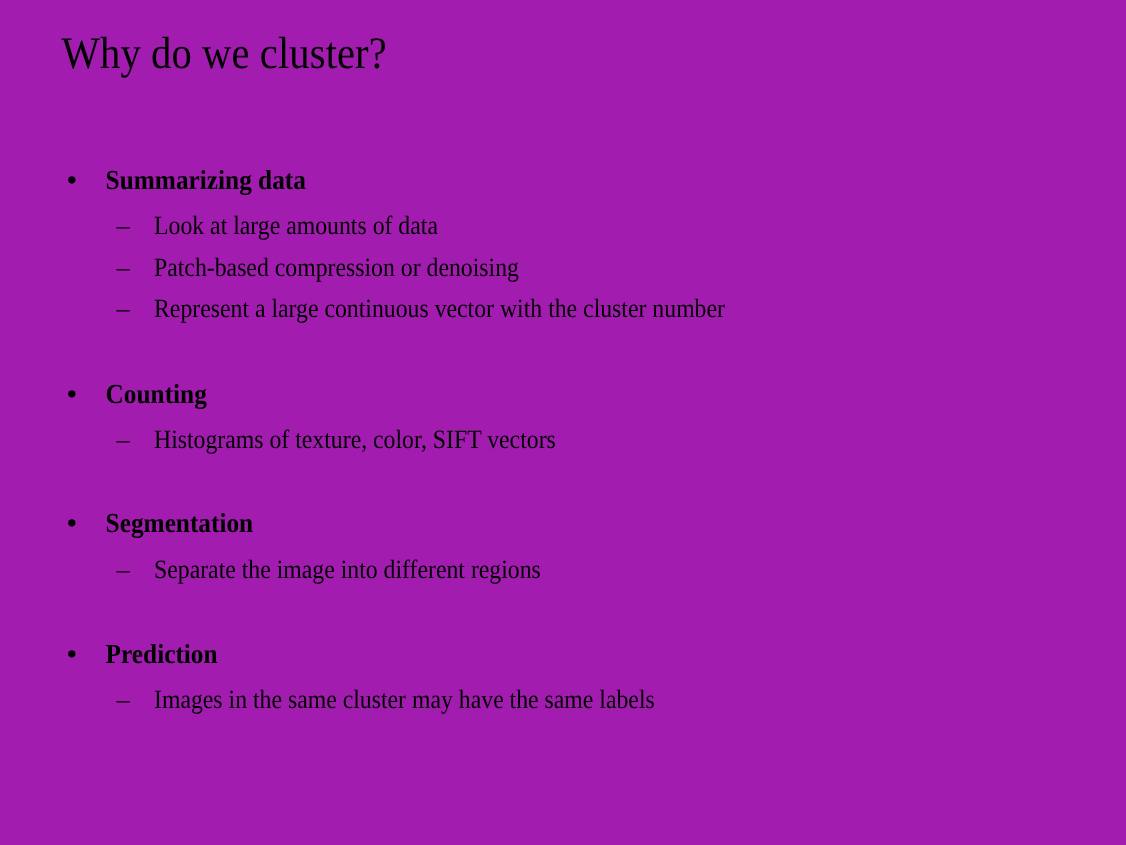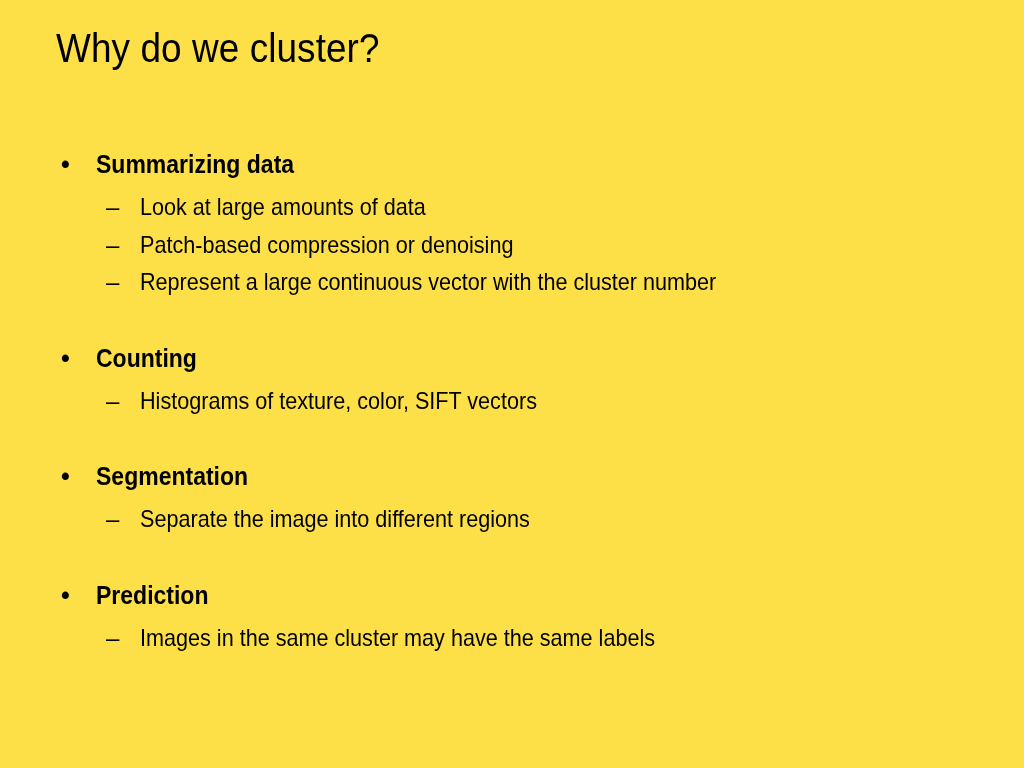--- a/index.html
+++ b/index.html
@@ -13,22 +13,23 @@
     overflow: hidden;
     font-family: "Liberation Sans", "DejaVu Sans", sans-serif;
     color: #000000;
     -webkit-font-smoothing: antialiased;
   }
 
   .slide {
     position: relative;
     width: 1024px;
     height: 768px;
-    background: #fde047;
+    background: #a21caf;
     box-sizing: border-box;
+    font-family: Liberation Serif, serif;
   }
 
   
   .slide-title {
     position: absolute;
     left: 56px;
     top: 22px;
     width: 900px;
     font-size: 41px;
     font-weight: 400;

